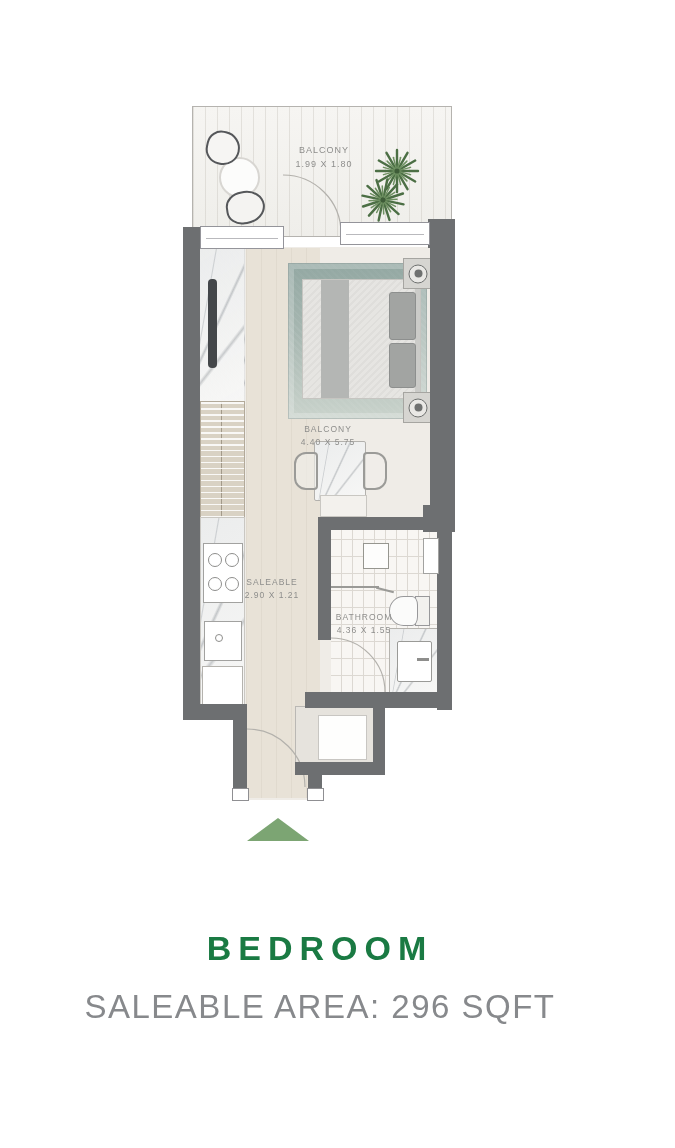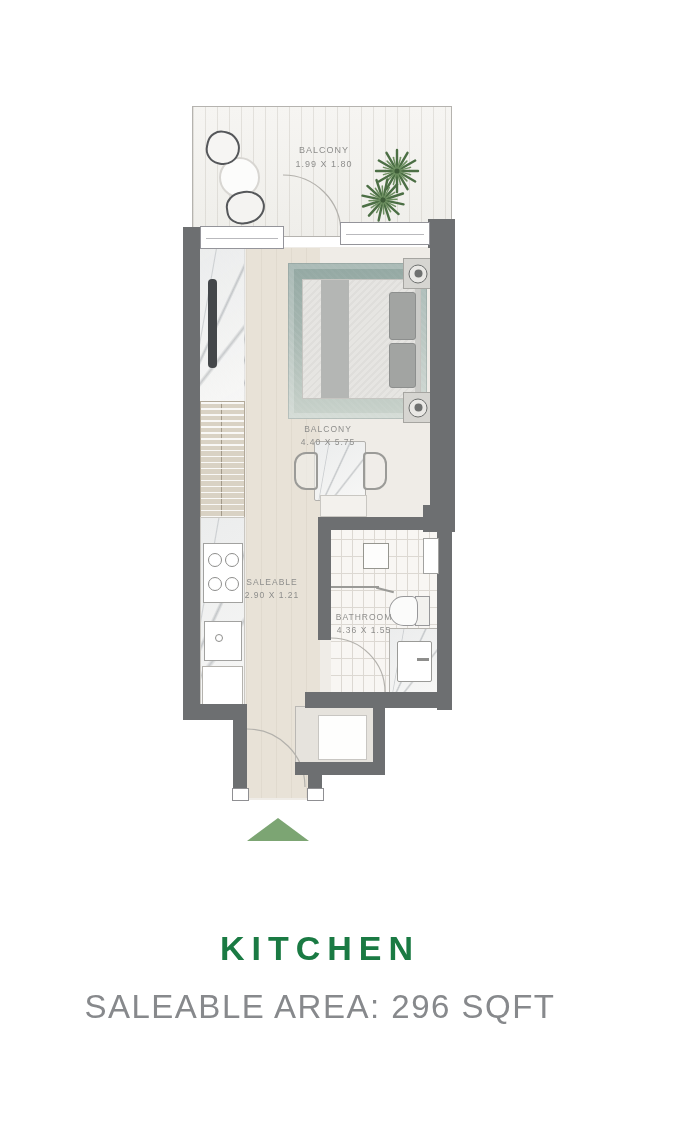--- a/index.html
+++ b/index.html
@@ -191,14 +191,14 @@
 <div class="jamb" style="left:307px;top:788px;width:15px;height:11px;"></div>
 
 <svg class="abs" width="675" height="1148" viewBox="0 0 675 1148" style="left:0;top:0;z-index:8;pointer-events:none;">
   <path d="M 283 175 A 58 58 0 0 1 341 233" fill="none" stroke="#b3b1ac" stroke-width="1.2"></path>
   <path d="M 331 638 A 54 54 0 0 1 385 692" fill="none" stroke="#b3b1ac" stroke-width="1.2"></path>
   <path d="M 247 729 A 58 58 0 0 1 305 787" fill="none" stroke="#b3b1ac" stroke-width="1.2"></path>
 </svg>
 
 <div class="triangle" style="left:247px;top:818px;"></div>
 
-<div class="title">KITCHEN</div>
+<div class="title">BEDROOM</div>
 <div class="subtitle">SALEABLE AREA: 296 SQFT</div>
 
 </body></html>

